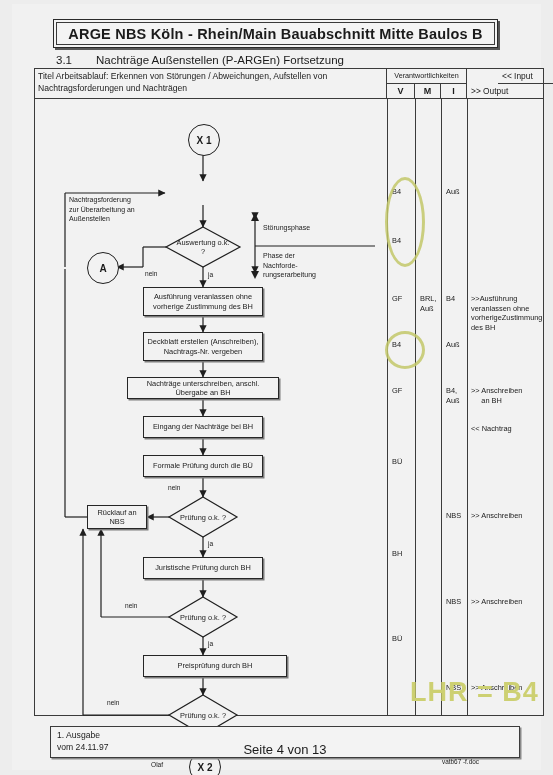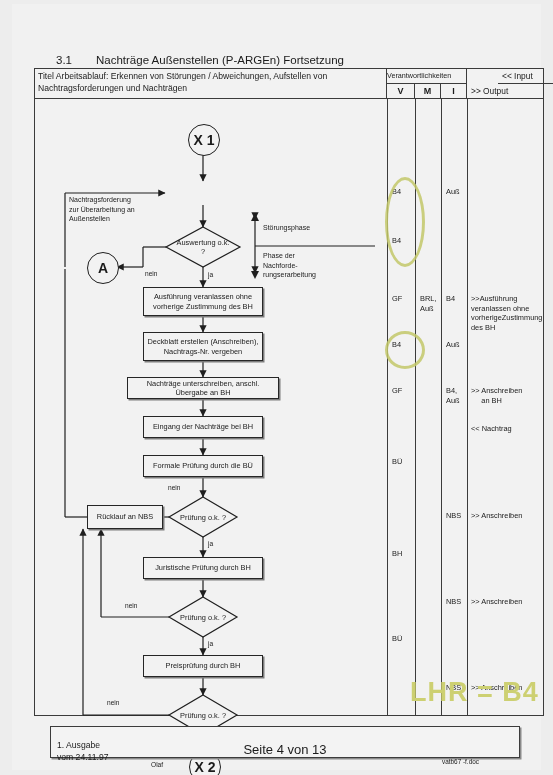--- a/index.html
+++ b/index.html
@@ -29,21 +29,21 @@
          border:1px solid #3b3b3b;background:#f2f2f2;}
 
   
   .hdr{position:absolute;left:0;top:0;width:100%;height:30px;}
   .hdr-title{position:absolute;left:0;top:0;width:352px;height:30px;
              border-right:1px solid #3b3b3b;border-bottom:1px solid #3b3b3b;
              padding:2px 3px;box-sizing:border-box;font-size:8.6px;
              line-height:11.5px;}
   .hdr-resp{position:absolute;left:352px;top:0;width:80px;height:15px;
             border-right:1px solid #3b3b3b;border-bottom:1px solid #3b3b3b;
-            box-sizing:border-box;font-size:7.2px;
+            box-sizing:border-box;font-size:7.2px;text-align:center;
             line-height:14px;}
   .hdr-io{position:absolute;left:432px;top:0;width:76px;height:15px;
           border-bottom:1px solid #3b3b3b;box-sizing:border-box;
           font-size:8.4px;padding-left:4px;line-height:14px;margin-left:31px;}
   .hdr-io2{position:absolute;left:432px;top:15px;width:76px;height:15px;
            border-bottom:1px solid #3b3b3b;box-sizing:border-box;
            font-size:8.4px;padding-left:4px;line-height:14px;}
   .hdr-v,.hdr-m,.hdr-i{position:absolute;top:15px;height:15px;
            border-right:1px solid #3b3b3b;border-bottom:1px solid #3b3b3b;
            box-sizing:border-box;font-size:9px;font-weight:bold;
@@ -67,21 +67,21 @@
 
   .dia{position:absolute;}
   .dia svg{position:absolute;left:0;top:0;overflow:visible;}
   .dia span{position:absolute;left:0;top:0;width:100%;height:100%;
             display:flex;flex-direction:column;align-items:center;
             justify-content:center;font-size:7.4px;line-height:9px;
             text-align:center;}
 
   .circ{position:absolute;border:1.4px solid #1f1f1f;border-radius:50%;
         background:#f2f2f2;display:flex;align-items:center;
-        justify-content:center;font-size:14px;font-weight:bold;}
+        justify-content:center;font-size:10px;font-weight:bold;}
 
   .lbl{position:absolute;font-size:6.6px;white-space:nowrap;}
   .note{position:absolute;font-size:7px;line-height:9.6px;}
   .phase{position:absolute;font-size:7px;line-height:9.6px;}
 
   svg.wires{position:absolute;left:0;top:0;width:352px;height:616px;
             overflow:visible;}
 
   
   .cell{position:absolute;font-size:7.4px;line-height:9.6px;}
@@ -90,35 +90,40 @@
   
   .hl-ellipse{position:absolute;border:3px solid #c3c86a;border-radius:50%;
               opacity:.85;}
   .hl-big{position:absolute;font-size:27px;font-weight:bold;
           color:#cdd072;letter-spacing:1px;white-space:nowrap;}
 
   
   .foot{position:absolute;left:38px;top:722px;width:468px;height:30px;
         border:1px solid #3b3b3b;background:#f3f3f3;
         box-shadow:1.5px 1.5px 0 #8a8a8a;}
-  .foot-l{position:absolute;left:6px;top:13px;font-size:8.6px;
+  .foot-l{position:absolute;left:6px;top:3px;font-size:8.6px;
           line-height:11.5px;}
   .foot-c{position:absolute;left:0;right:0;top:15px;text-align:center;
           font-size:13px;}
   .foot-r{position:absolute;right:6px;top:3px;text-align:right;
           font-size:8.6px;line-height:11.5px;}
   .foot-doc{position:absolute;left:430px;top:754px;font-size:6.4px;}
   .blur{filter:blur(.18px);}
 </style>
 </head>
 <body>
 
 <div class="page">
  <div class="sheet blur">
 
+  <div class="banner">
+    <div class="banner-in">
+      <span class="banner-txt">ARGE  NBS   Köln - Rhein/Main   Bauabschnitt  Mitte   Baulos  B</span>
+    </div>
+  </div>
 
   <div class="sect">
     <span class="num">3.1</span><span>Nachträge Außenstellen (P-ARGEn) Fortsetzung</span>
   </div>
 
   <div class="frame">
 
     <div class="hdr">
       <div class="hdr-title">
         <div>Titel Arbeitsablauf: Erkennen von Störungen / Abweichungen, Aufstellen von</div>
@@ -234,21 +239,21 @@
       <div class="box" style="left:108px;top:188px;width:120px;height:29px;">Ausführung veranlassen ohne vorherige Zustimmung des BH</div>
 
       <div class="box" style="left:92px;top:278px;width:152px;height:22px;">Nachträge unterschreiben, anschl. Übergabe an BH</div>
 
       <div class="box" style="left:108px;top:233px;width:120px;height:29px;">Deckblatt erstellen (Anschreiben), Nachtrags-Nr. vergeben</div>
 
       <div class="box" style="left:108px;top:317px;width:120px;height:22px;">Eingang der Nachträge bei BH</div>
 
       <div class="box" style="left:108px;top:356px;width:120px;height:22px;">Formale Prüfung durch die BÜ</div>
 
-      <div class="box" style="left:52px;top:406px;width:76px;height:24px;">Rücklauf an NBS</div>
+      <div class="box" style="left:52px;top:406px;width:60px;height:24px;">Rücklauf an NBS</div>
 
       <div class="dia" style="left:134px;top:398px;width:68px;height:40px;">
         <svg width="68" height="40" viewBox="0 0 68 40">
           <polygon points="34,0 68,20 34,40 0,20" fill="#f2f2f2" stroke="#1f1f1f" stroke-width="1.2"></polygon>
         </svg>
         <span>Prüfung o.k. ?</span>
       </div>
       <div class="lbl" style="left:133px;top:385px;">nein</div>
       <div class="lbl" style="left:173px;top:441px;">ja</div>
 
@@ -256,21 +261,21 @@
 
       <div class="dia" style="left:134px;top:498px;width:68px;height:40px;">
         <svg width="68" height="40" viewBox="0 0 68 40">
           <polygon points="34,0 68,20 34,40 0,20" fill="#f2f2f2" stroke="#1f1f1f" stroke-width="1.2"></polygon>
         </svg>
         <span>Prüfung o.k. ?</span>
       </div>
       <div class="lbl" style="left:90px;top:503px;">nein</div>
       <div class="lbl" style="left:173px;top:541px;">ja</div>
 
-      <div class="box" style="left:108px;top:556px;width:120px;height:22px;">Preisprüfung durch BH</div>
+      <div class="box" style="left:108px;top:556px;width:144px;height:22px;">Preisprüfung durch BH</div>
 
       <div class="dia" style="left:134px;top:596px;width:68px;height:40px;">
         <svg width="68" height="40" viewBox="0 0 68 40">
           <polygon points="34,0 68,20 34,40 0,20" fill="#f2f2f2" stroke="#1f1f1f" stroke-width="1.2"></polygon>
         </svg>
         <span>Prüfung o.k. ?</span>
       </div>
       <div class="lbl" style="left:72px;top:600px;">nein</div>
       <div class="lbl" style="left:173px;top:638px;">ja</div>
     </div>

